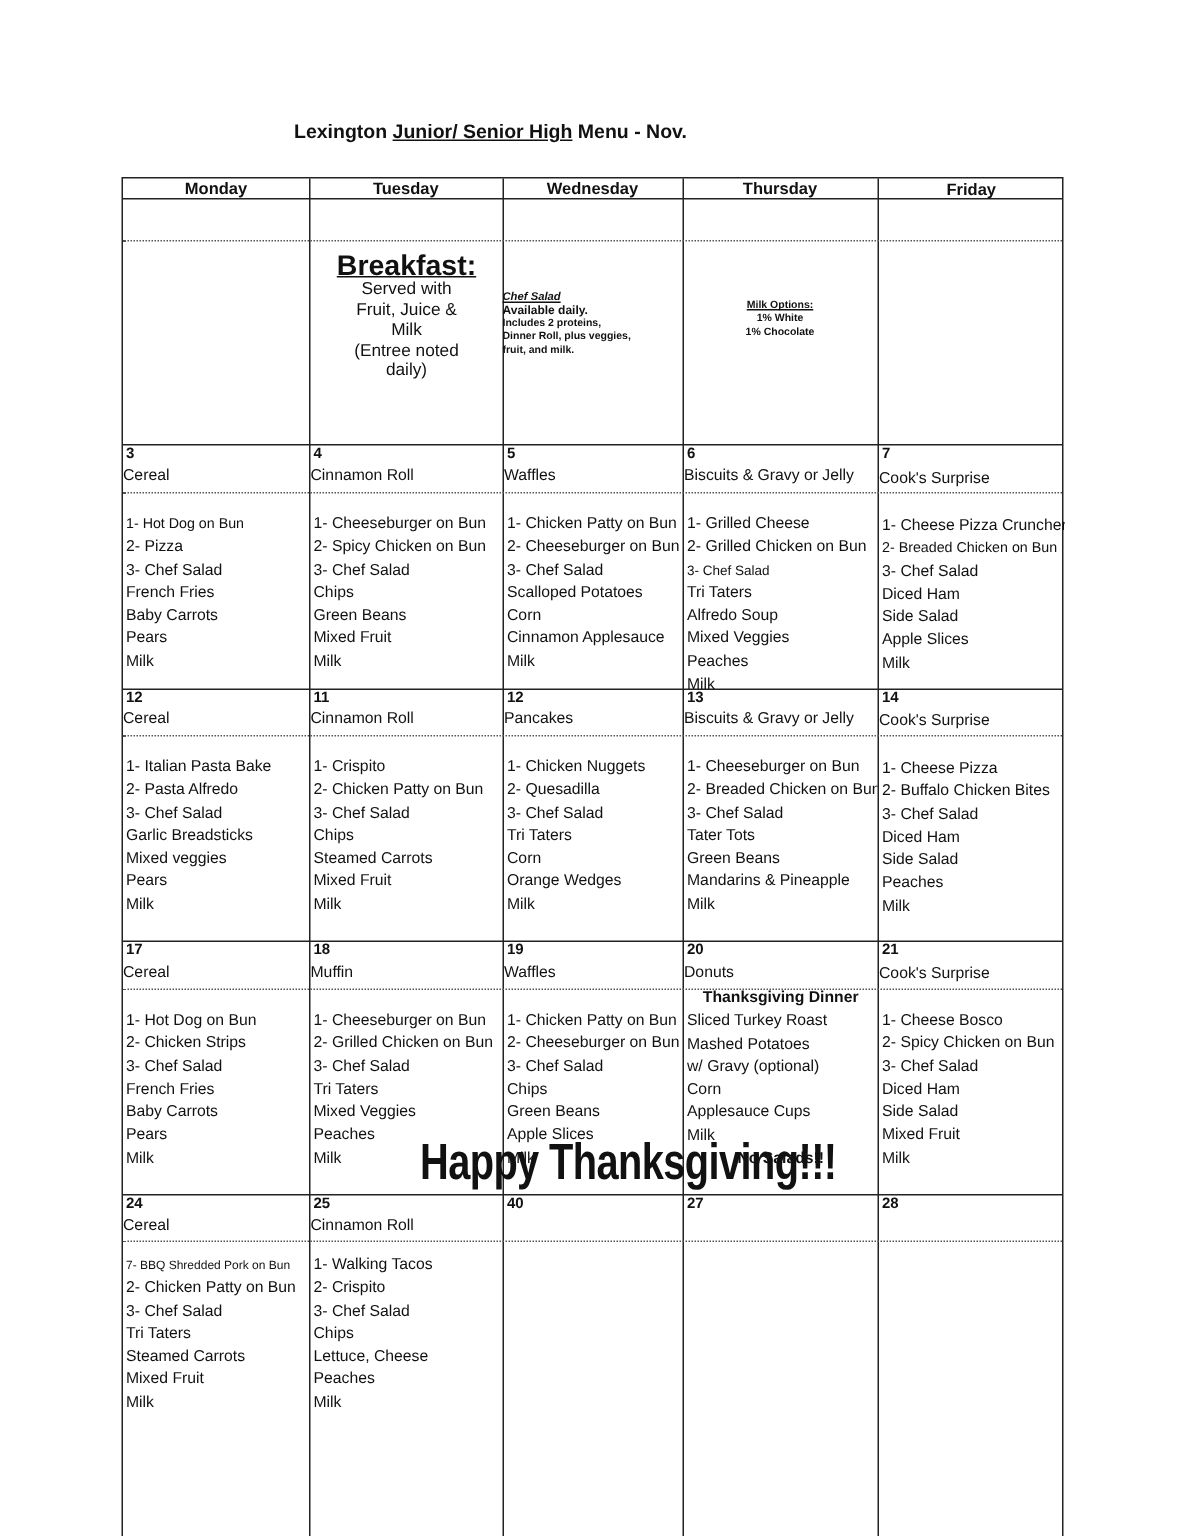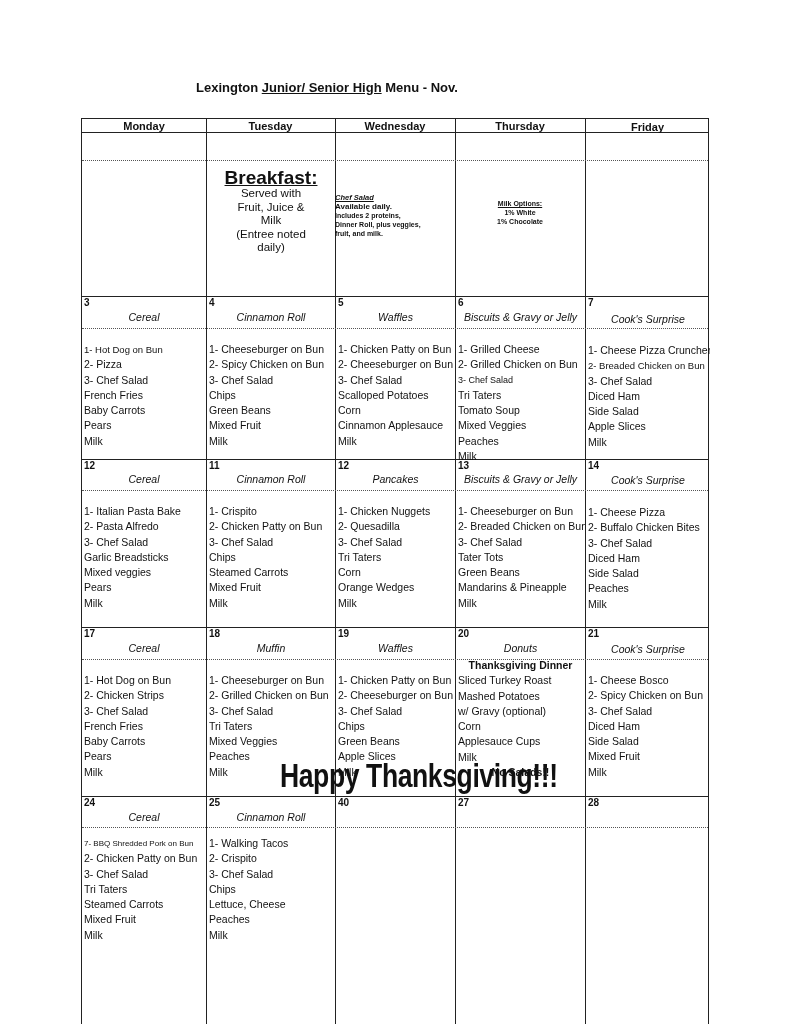--- a/index.html
+++ b/index.html
@@ -8,21 +8,21 @@
   .title { position: absolute; left: 196px; top: 80px; font-size: 13px; font-weight: bold; text-align: right; }
   .title .u { text-decoration: underline; }
   .grid { position: absolute; left: 81px; top: 118px; width: 628px; height: 1004px;
           border: 1.5px solid #222; box-sizing: border-box; }
   .vline { position: absolute; top: 0; bottom: 0; width: 0; border-left: 1.3px solid #222; }
   .hline { position: absolute; left: 0; right: 0; height: 0; border-top: 1.3px solid #222; }
   .dline { position: absolute; left: 0; right: 0; height: 0; border-top: 1px dotted #555; }
   .dayhdr { position: absolute; top: 0; height: 14px; text-align: center; font-size: 11px; font-weight: bold; line-height: 14px; }
   .cell { position: absolute; box-sizing: border-box; }
   .num { position: absolute; left: 2px; top: 1px; font-size: 10px; font-weight: bold; }
-  .bk { position: absolute; left: 0; right: 0; text-align: center; font-size: 10.5px; font-style: italic; }
+  .bk { position: absolute; left: 0; right: 0; text-align: left; font-size: 10.5px; }
   .items { position: absolute; left: 2px; font-size: 10.5px; line-height: 15.3px; white-space: nowrap; }
   .note-breakfast { position: absolute; left: 125px; top: 50px; width: 128px; text-align: center; font-size: 11.5px; line-height: 13.5px; }
   .note-breakfast .h { font-size: 19px; font-weight: bold; text-decoration: underline; line-height: 18px; }
   .note-chef { position: absolute; left: 253px; top: 74px; width: 120px; text-align: left; font-size: 7px; font-weight: bold; line-height: 9px; }
   .note-chef .h { font-style: italic; text-decoration: underline; font-size: 7.5px; }
   .note-milk { position: absolute; left: 373px; top: 80px; width: 130px; text-align: center; font-size: 7px; font-weight: bold; line-height: 9px; }
   .note-milk .h { text-decoration: underline; }
   .thx-head { font-weight: bold; text-align: center; }
   .thx-foot { font-weight: bold; text-align: center; }
   .happy { position: absolute; left: 280px; top: 756px; font-size: 34px; font-weight: bold;
@@ -120,21 +120,21 @@
     </div>
   </div>
   <div class="cell" style="left:374px;top:177px;width:129px;height:163px">
     <div class="num">6</div>
     <div class="bk" style="top:15px">Biscuits &amp; Gravy or Jelly</div>
     <div class="items" style="top:46px">
       <div>1- Grilled Cheese</div>
       <div>2- Grilled Chicken on Bun</div>
       <div style="font-size:9px">3- Chef Salad</div>
       <div>Tri Taters</div>
-      <div>Tomato Soup</div>
+      <div>Alfredo Soup</div>
       <div>Mixed Veggies</div>
       <div>Peaches</div>
       <div>Milk</div>
     </div>
   </div>
   <div class="cell" style="left:504px;top:177px;width:124px;height:163px;overflow:hidden">
     <div class="num">7</div>
     <div class="bk" style="top:17px">Cook's Surprise</div>
     <div class="items" style="top:47px">
       <div>1- Cheese Pizza Cruncher</div>

